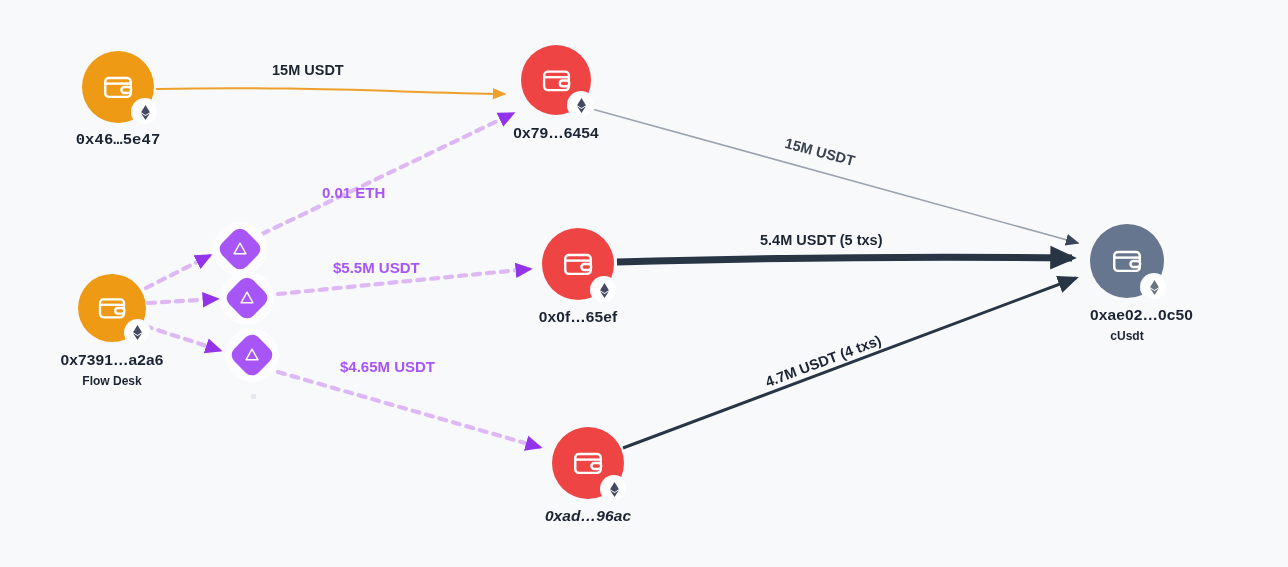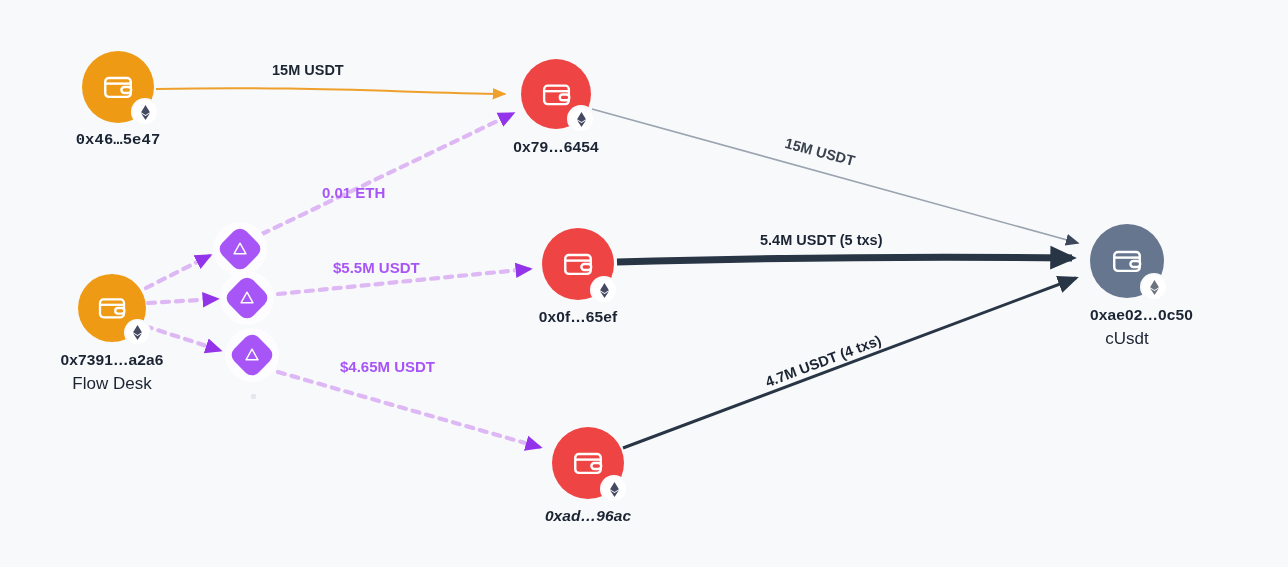--- a/index.html
+++ b/index.html
@@ -47,22 +47,22 @@
     font-weight:700;
     letter-spacing:.1px;
   }
   .sublabel{
     position:absolute;
     left:50%;
     transform:translateX(-50%);
     white-space:nowrap;
     text-align:center;
     color:#1b2433;
-    font-size:17px;
-    font-weight:400;
+    font-size:12px;
+    font-weight:700;
   }
   .edge-label{
     position:absolute;
     white-space:nowrap;
     font-size:14.5px;
     font-weight:600;
     transform-origin:center center;
   }
   .edge-label.purple{color:#a855f7;font-weight:700;font-size:15px;}
   .edge-label.dark{color:#1b2433;}
@@ -129,21 +129,21 @@
     <div class="badge" style="width:24px;height:24px;right:-3px;bottom:-1px;">
       <svg width="11" height="15" viewBox="0 0 12 19">
         <path d="M6 0 L11.6 9.3 L6 12.6 L0.4 9.3 Z" fill="#454a62"></path>
         <path d="M6 13.8 L11.6 10.5 L6 18.9 L0.4 10.5 Z" fill="#454a62"></path>
       </svg>
     </div>
   </div>
   <div class="label" style="top:80px;">0x46…5e47</div>
 </div>
 
-<div class="node" style="left:556px;top:94px;">
+<div class="node" style="left:556px;top:80px;">
   <div class="circle" style="width:70px;height:70px;background:#ef4444;">
     <svg width="33" height="33" viewBox="0 0 24 24">
       <rect x="3" y="5.6" width="18" height="13.4" rx="2.6" fill="none" stroke="#fff" stroke-width="1.7"></rect>
       <path d="M3 9.6 H21" stroke="#fff" stroke-width="1.7"></path>
       <rect x="14.4" y="12" width="6.9" height="4.2" rx="2.1" fill="#ef4444" stroke="#fff" stroke-width="1.7"></rect>
     </svg>
     <div class="badge" style="width:24px;height:24px;right:-2px;bottom:-2px;">
       <svg width="11" height="15" viewBox="0 0 12 19">
         <path d="M6 0 L11.6 9.3 L6 12.6 L0.4 9.3 Z" fill="#454a62"></path>
         <path d="M6 13.8 L11.6 10.5 L6 18.9 L0.4 10.5 Z" fill="#454a62"></path>

